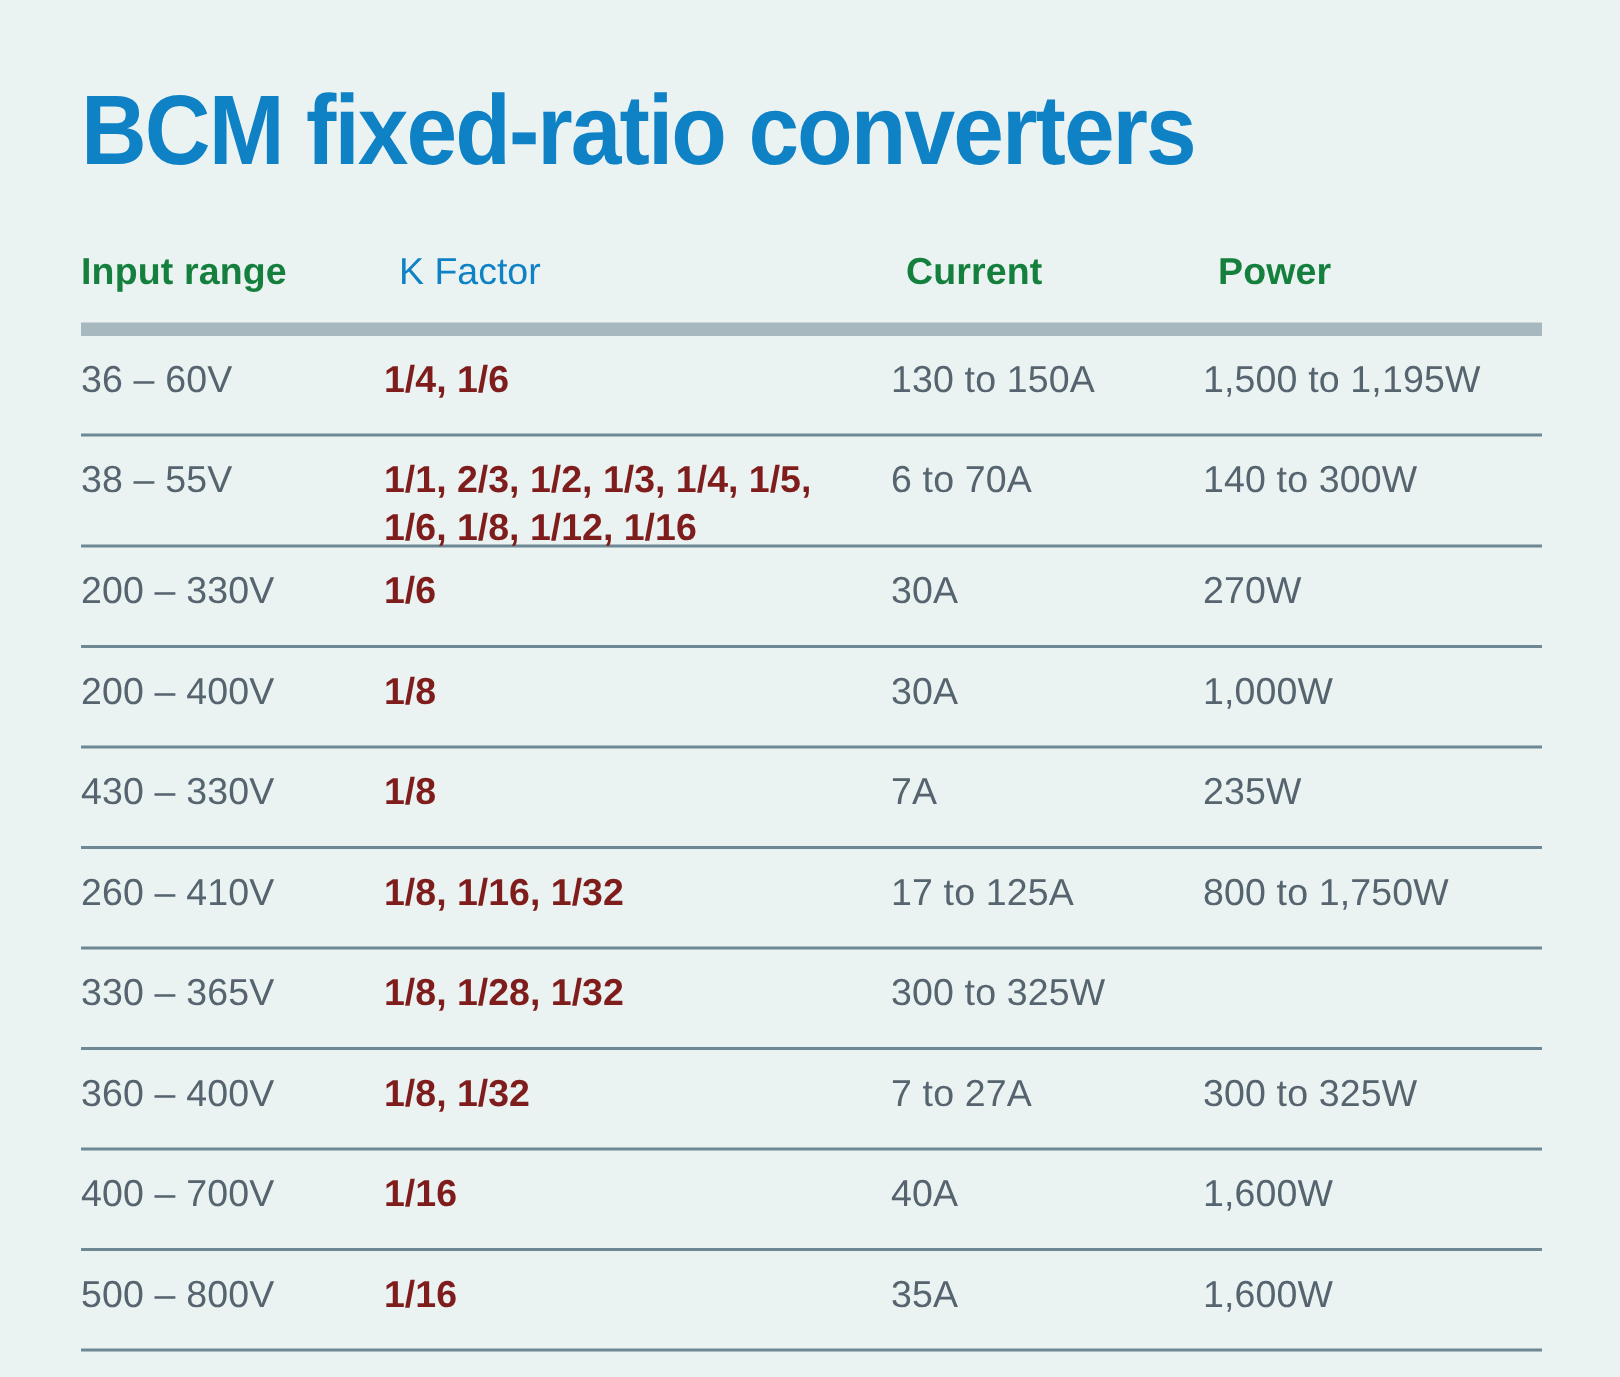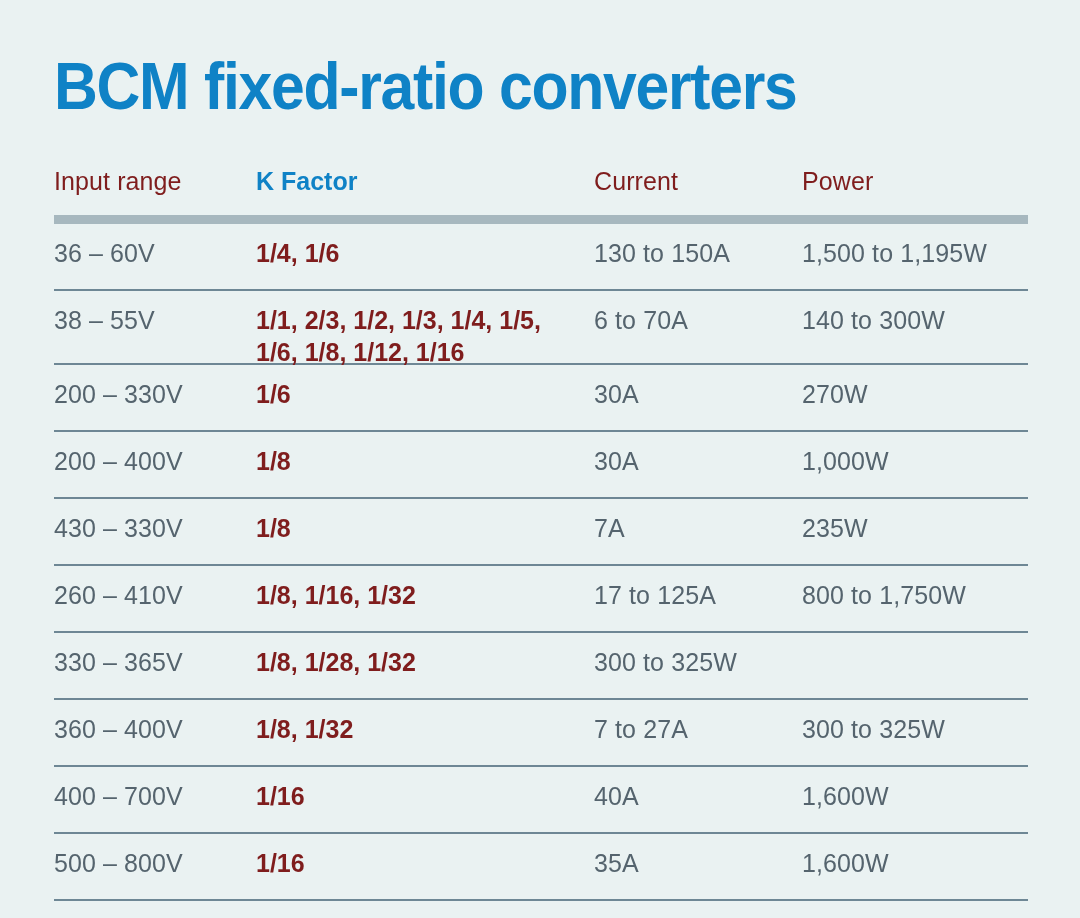--- a/index.html
+++ b/index.html
@@ -77,26 +77,27 @@
   }
 
   
   .header-row {
     height: 42px;
     align-items: flex-start;
   }
   .header-row .cell {
     font-size: 25px;
     line-height: 30px;
-    color: #7f1d1d;
-    font-weight: 400;
+    color: #15803d;
+    font-weight: 700;
   }
   .header-row .cell.kfactor {
     color: #0f82c6;
-    font-weight: 700;
+    font-weight: 400;
+    margin-left: 10px;
   }
 
   
   .rule-thick {
     height: 9px;
     background: #a7b8bf;
     width: 974px;
     margin-top: 7px;
   }
 

